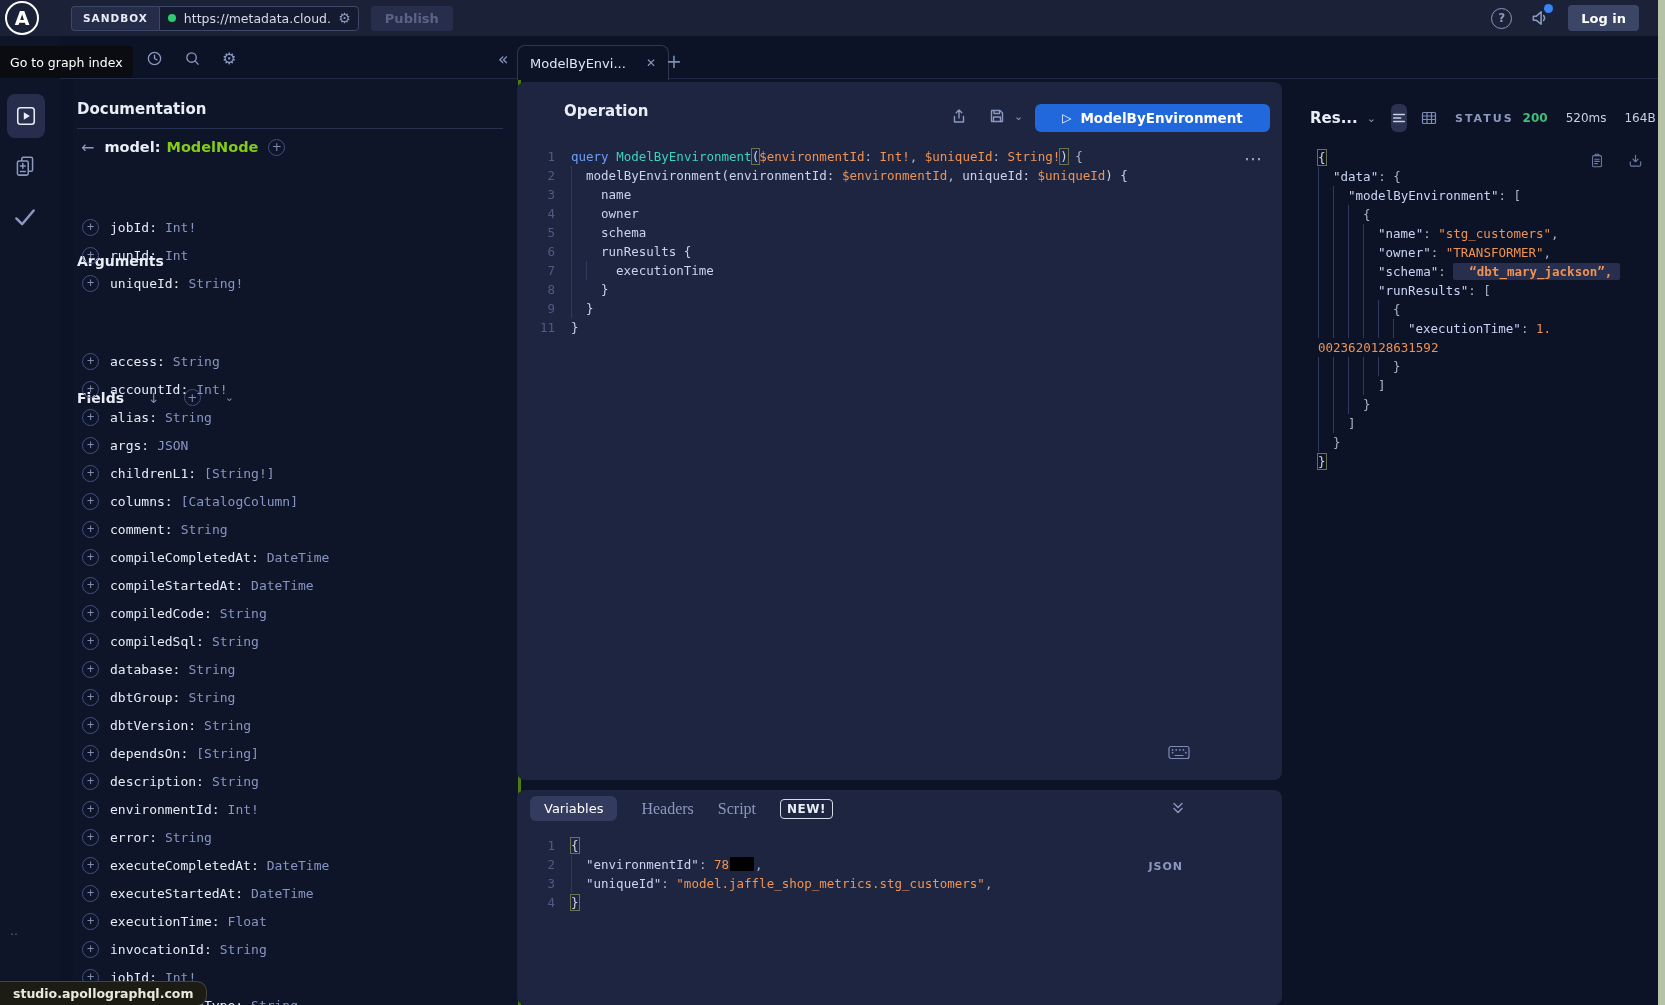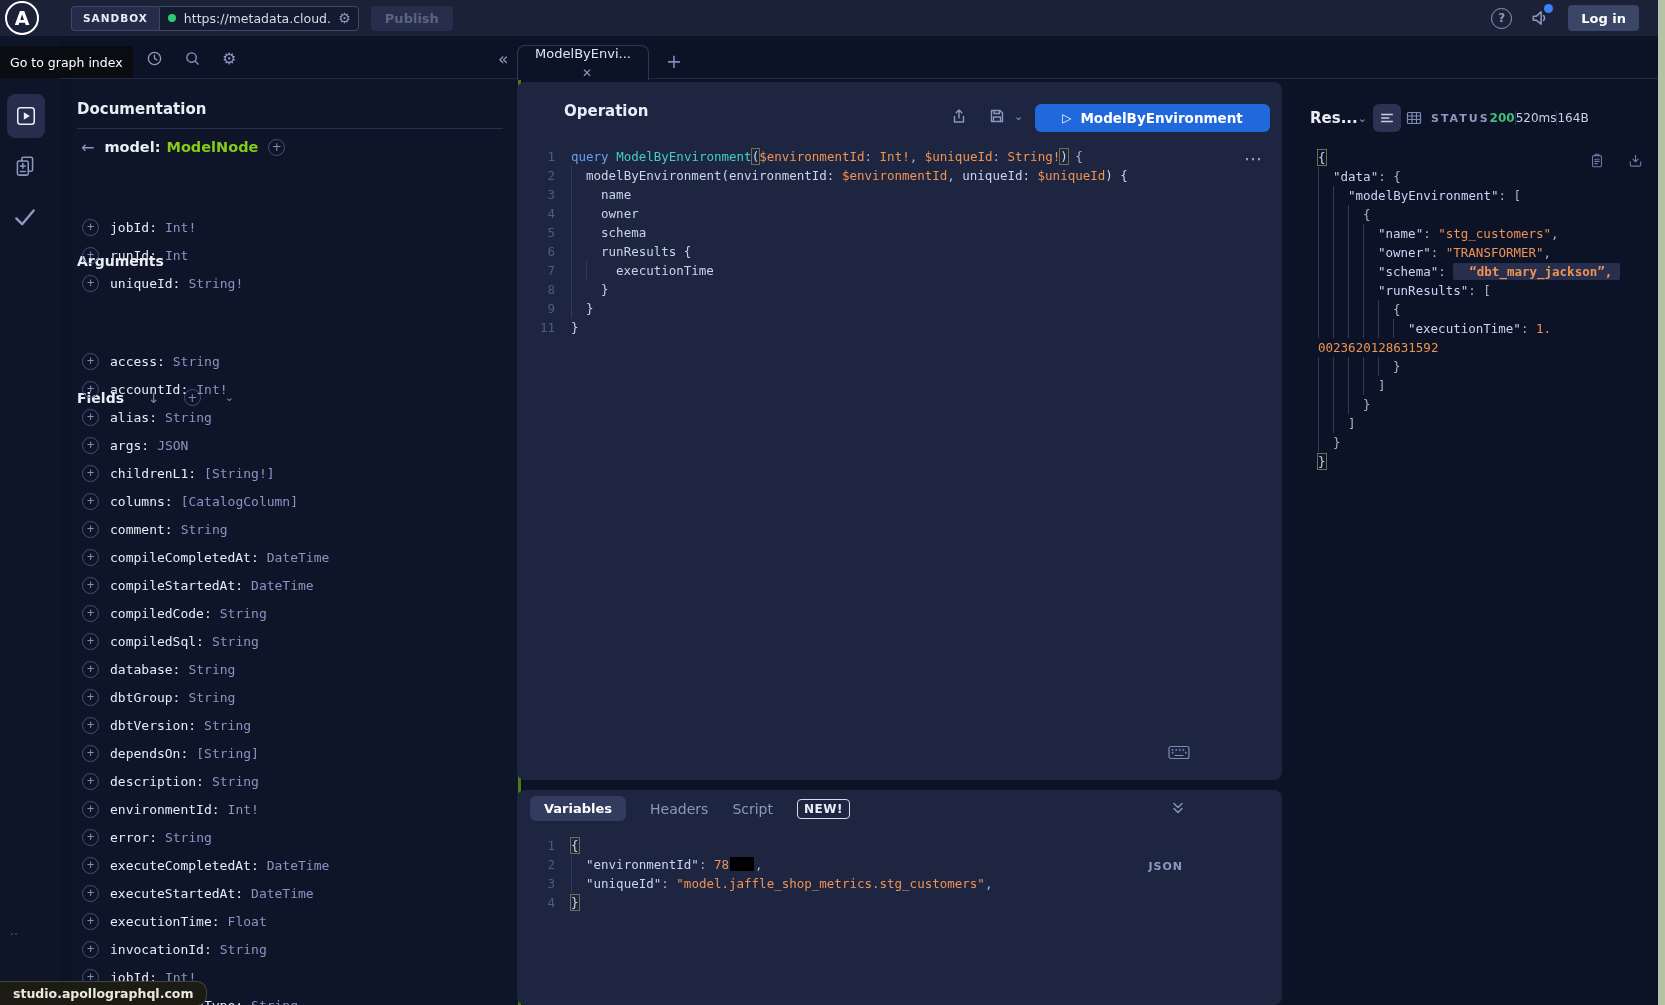--- a/index.html
+++ b/index.html
@@ -70,23 +70,23 @@
   .doc-list { position:absolute; left:4px; right:8px; }
   .doc-row { height:28px; display:flex; align-items:center; gap:11px; padding-left:5px;
     font-family:"DejaVu Sans Mono", monospace; font-size:13px; }
   .fname { color:#e6ebf5; white-space:pre; }
   .ftype { color:#8795c2; margin-left:-3px; white-space:pre; }
   .fields-head { position:absolute; left:4px; top:310px; display:flex; align-items:center; gap:24px; }
   .fh-arrow { color:#7d8cb5; font-size:14px; }
   .fh-chev { color:#7d8cb5; font-size:11px; }
 
   
-  #tab-active { position:absolute; left:517px; top:45px; width:132px; height:35px; background:#0d1327;
+  #tab-active { position:absolute; left:517px; top:45px; width:152px; height:35px; background:#0d1327;
     border:1px solid #2e3654; border-bottom:none; border-radius:8px 8px 0 0; display:flex; align-items:center;
-    padding:0 12px; z-index:3;flex-direction:column; }
+    padding:0 12px; z-index:3; }
   #tab-active .tlabel { color:#dfe5f2; font-size:13px; white-space:nowrap; overflow:hidden; flex:1; }
   #tab-active .tclose { color:#8b99bf; font-size:12px; margin-left:8px; }
   #tab-plus { position:absolute; left:666px; top:50px; color:#7d8cb5; font-size:19px; z-index:3; }
 
   
   #op-card { position:absolute; left:517px; top:82px; width:765px; height:698px; background:#1e2541;
     border-radius:8px; z-index:1; }
   .op-title { position:absolute; left:47px; top:20px; color:#e9edf6; font-size:15px; font-weight:bold; }
   .op-ic { position:absolute; color:#8b99bf; }
   .run-btn { position:absolute; left:518px; top:22px; width:235px; height:28px; background:#2268dd;
@@ -113,31 +113,31 @@
   .tk-bx { color:#d0d6e6; outline:1px solid #6b7252; }
   .tk-rd { display:inline-block; width:24px; height:14px; background:#000; margin:2px 1px 0 1px; vertical-align:top; }
   .tk-hl { color:#ef9352; font-weight:bold; background:#272e4e; border-radius:2px; padding:1px 8px 1px 16px; }
   #op-editor { position:absolute; left:12px; top:65px; right:30px; }
   #vars-editor { position:absolute; left:12px; top:46px; right:30px; }
 
   
   #vars-card { position:absolute; left:517px; top:790px; width:765px; height:215px; background:#1e2541;
     border-radius:8px; z-index:1; }
   .vtabs { position:absolute; left:13px; top:6px; display:flex; align-items:center; gap:24px; }
-  .vtab-active { background:#333b5e; border-radius:6px; padding:5px 14px; color:#fff; font-size:13px; font-weight:bold; }
-  .vtab { color:#8b99bf; font-size:14px; }
+  .vtab-active { background:#333b5e; border-radius:6px; padding:5px 14px; color:#fff; font-size:13px; font-weight:normal; }
+  .vtab { color:#8b99bf; font-size:16px;font-family:Liberation Serif, serif; }
   .new-badge { border:1px solid #d5dbe9; border-radius:4px; padding:2px 6px; color:#e9edf6;
     font-size:12px; font-weight:bold; letter-spacing:0.5px; }
   .v-collapse { position:absolute; right:96px; top:10px; color:#8b99bf; }
   .v-format { position:absolute; right:99px; top:70px; color:#8b99bf; font-size:11px; font-weight:bold;
     letter-spacing:1px; }
 
   
   #resp { position:absolute; left:1298px; top:96px; width:354px; height:909px; }
-  .resp-head { position:absolute; left:12px; top:8px; right:2px; display:flex; align-items:center; }
+  .resp-head { position:absolute; left:12px; top:8px; right:2px; display:flex; align-items:center; gap:9px; }
   .resp-title { color:#e9edf6; font-size:15px; font-weight:bold; }
   .resp-chev { color:#8b99bf; font-size:11px; }
   .view-btn { width:28px; height:28px; background:#2b3252; border-radius:6px; display:flex;
     align-items:center; justify-content:center; color:#c7d0e4; margin-left:6px; }
   .table-ic { color:#7d8cb5; margin-left:4px; }
   .status-label { color:#8b99bf; font-size:11px; font-weight:bold; letter-spacing:2px; margin-left:8px; }
   .status-code { color:#3fbf77; font-size:12px; font-weight:bold; }
   .sep { width:1px; height:14px; background:#2a3154; }
   .resp-meta { color:#c7d0e4; font-size:12px; }
   .resp-icons { position:absolute; right:8px; top:56px; display:flex; gap:22px; color:#6b7aa5; z-index:2; }

